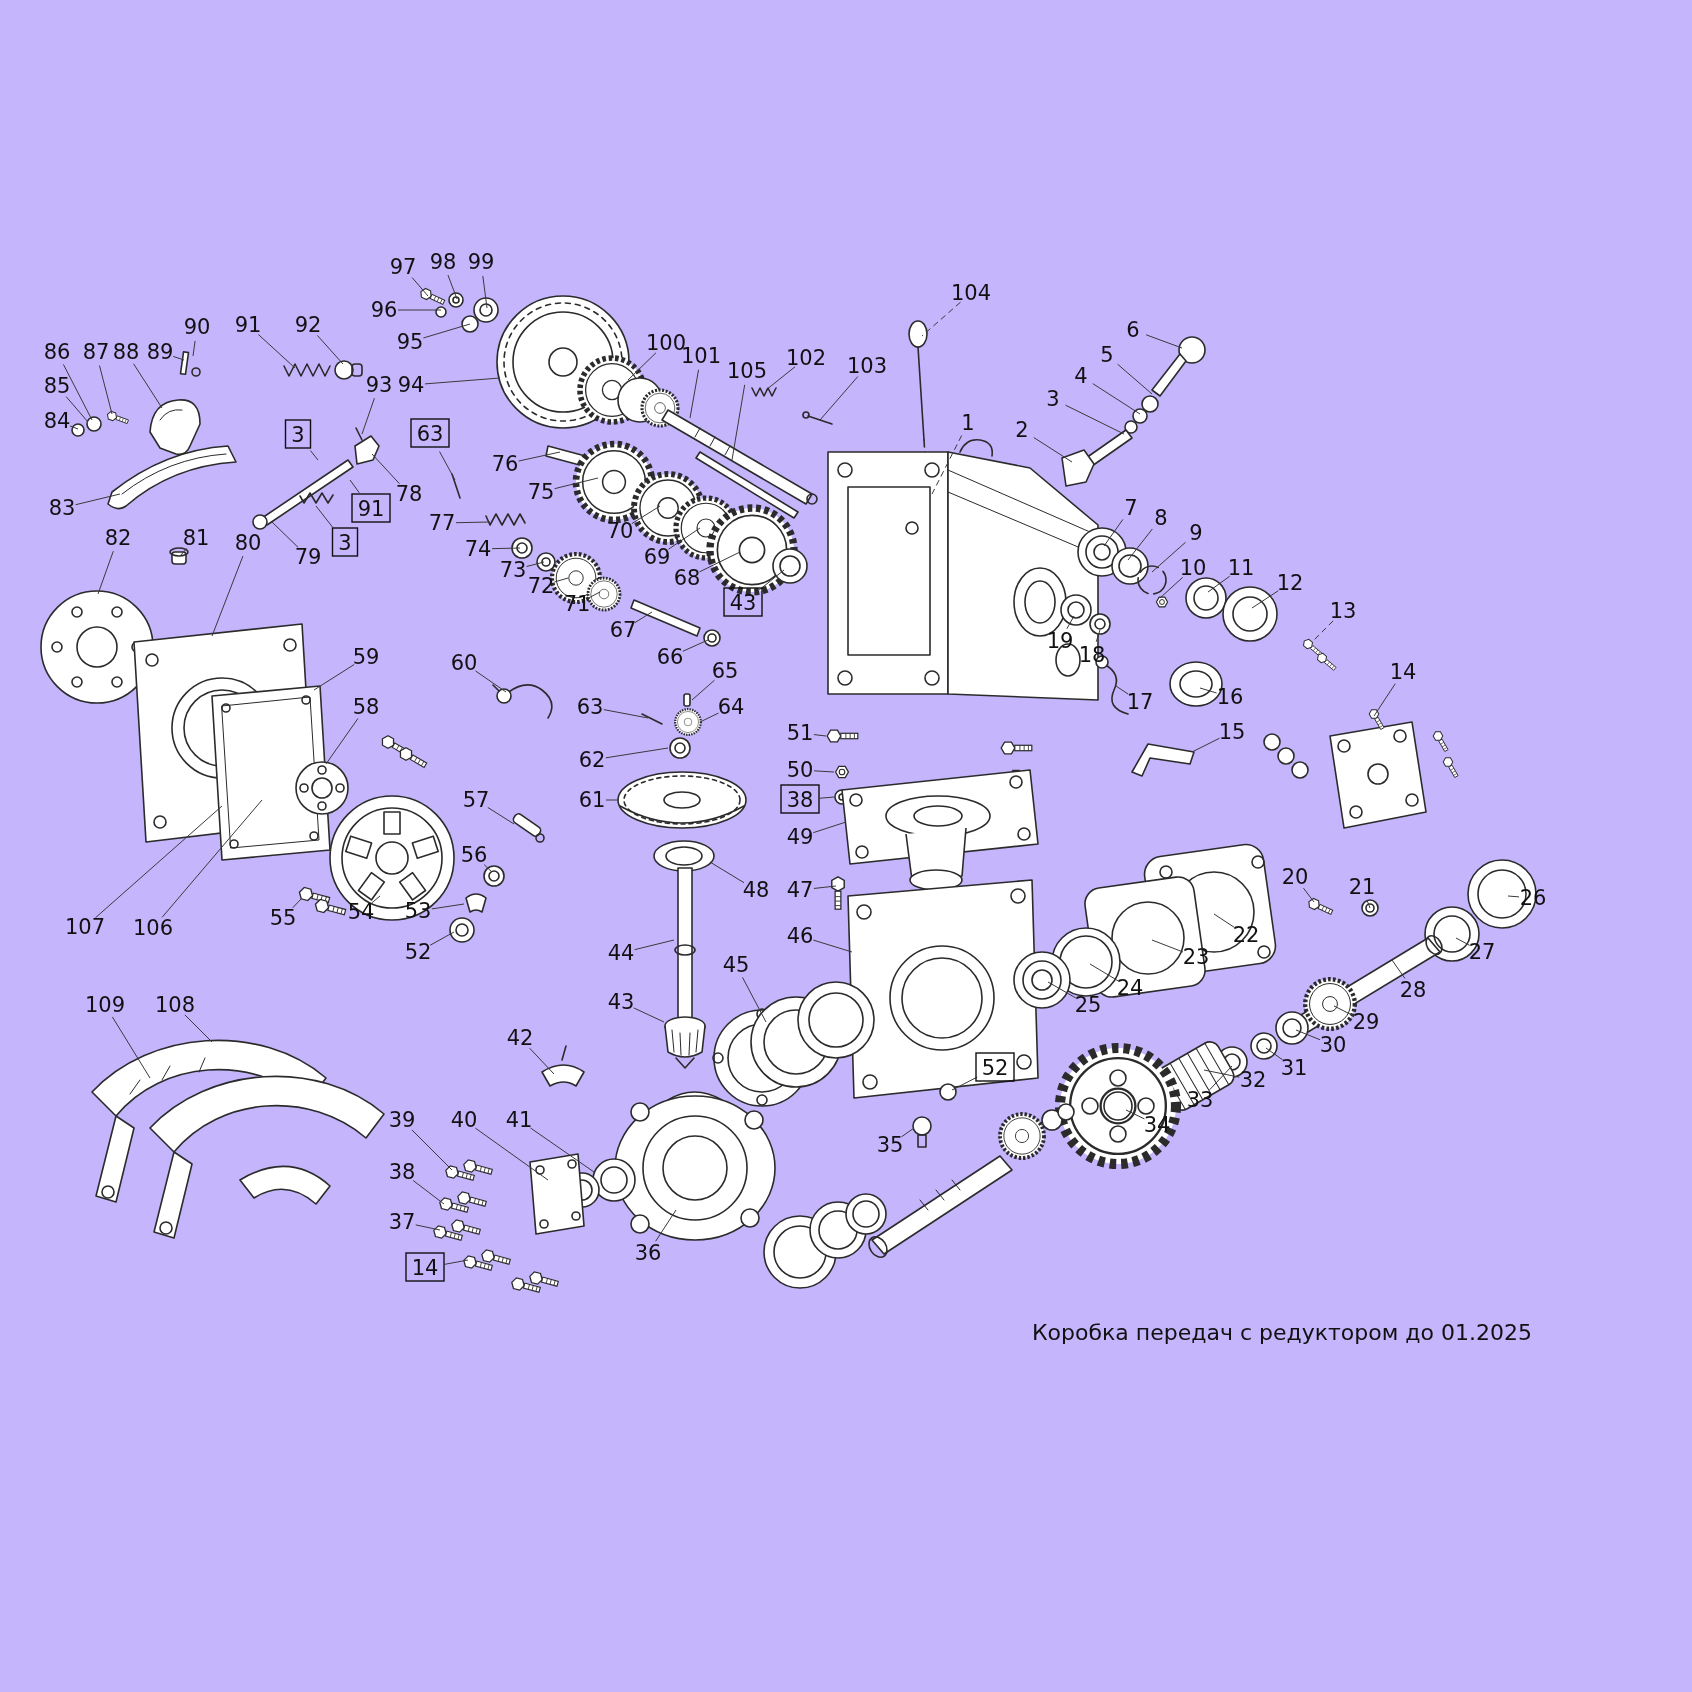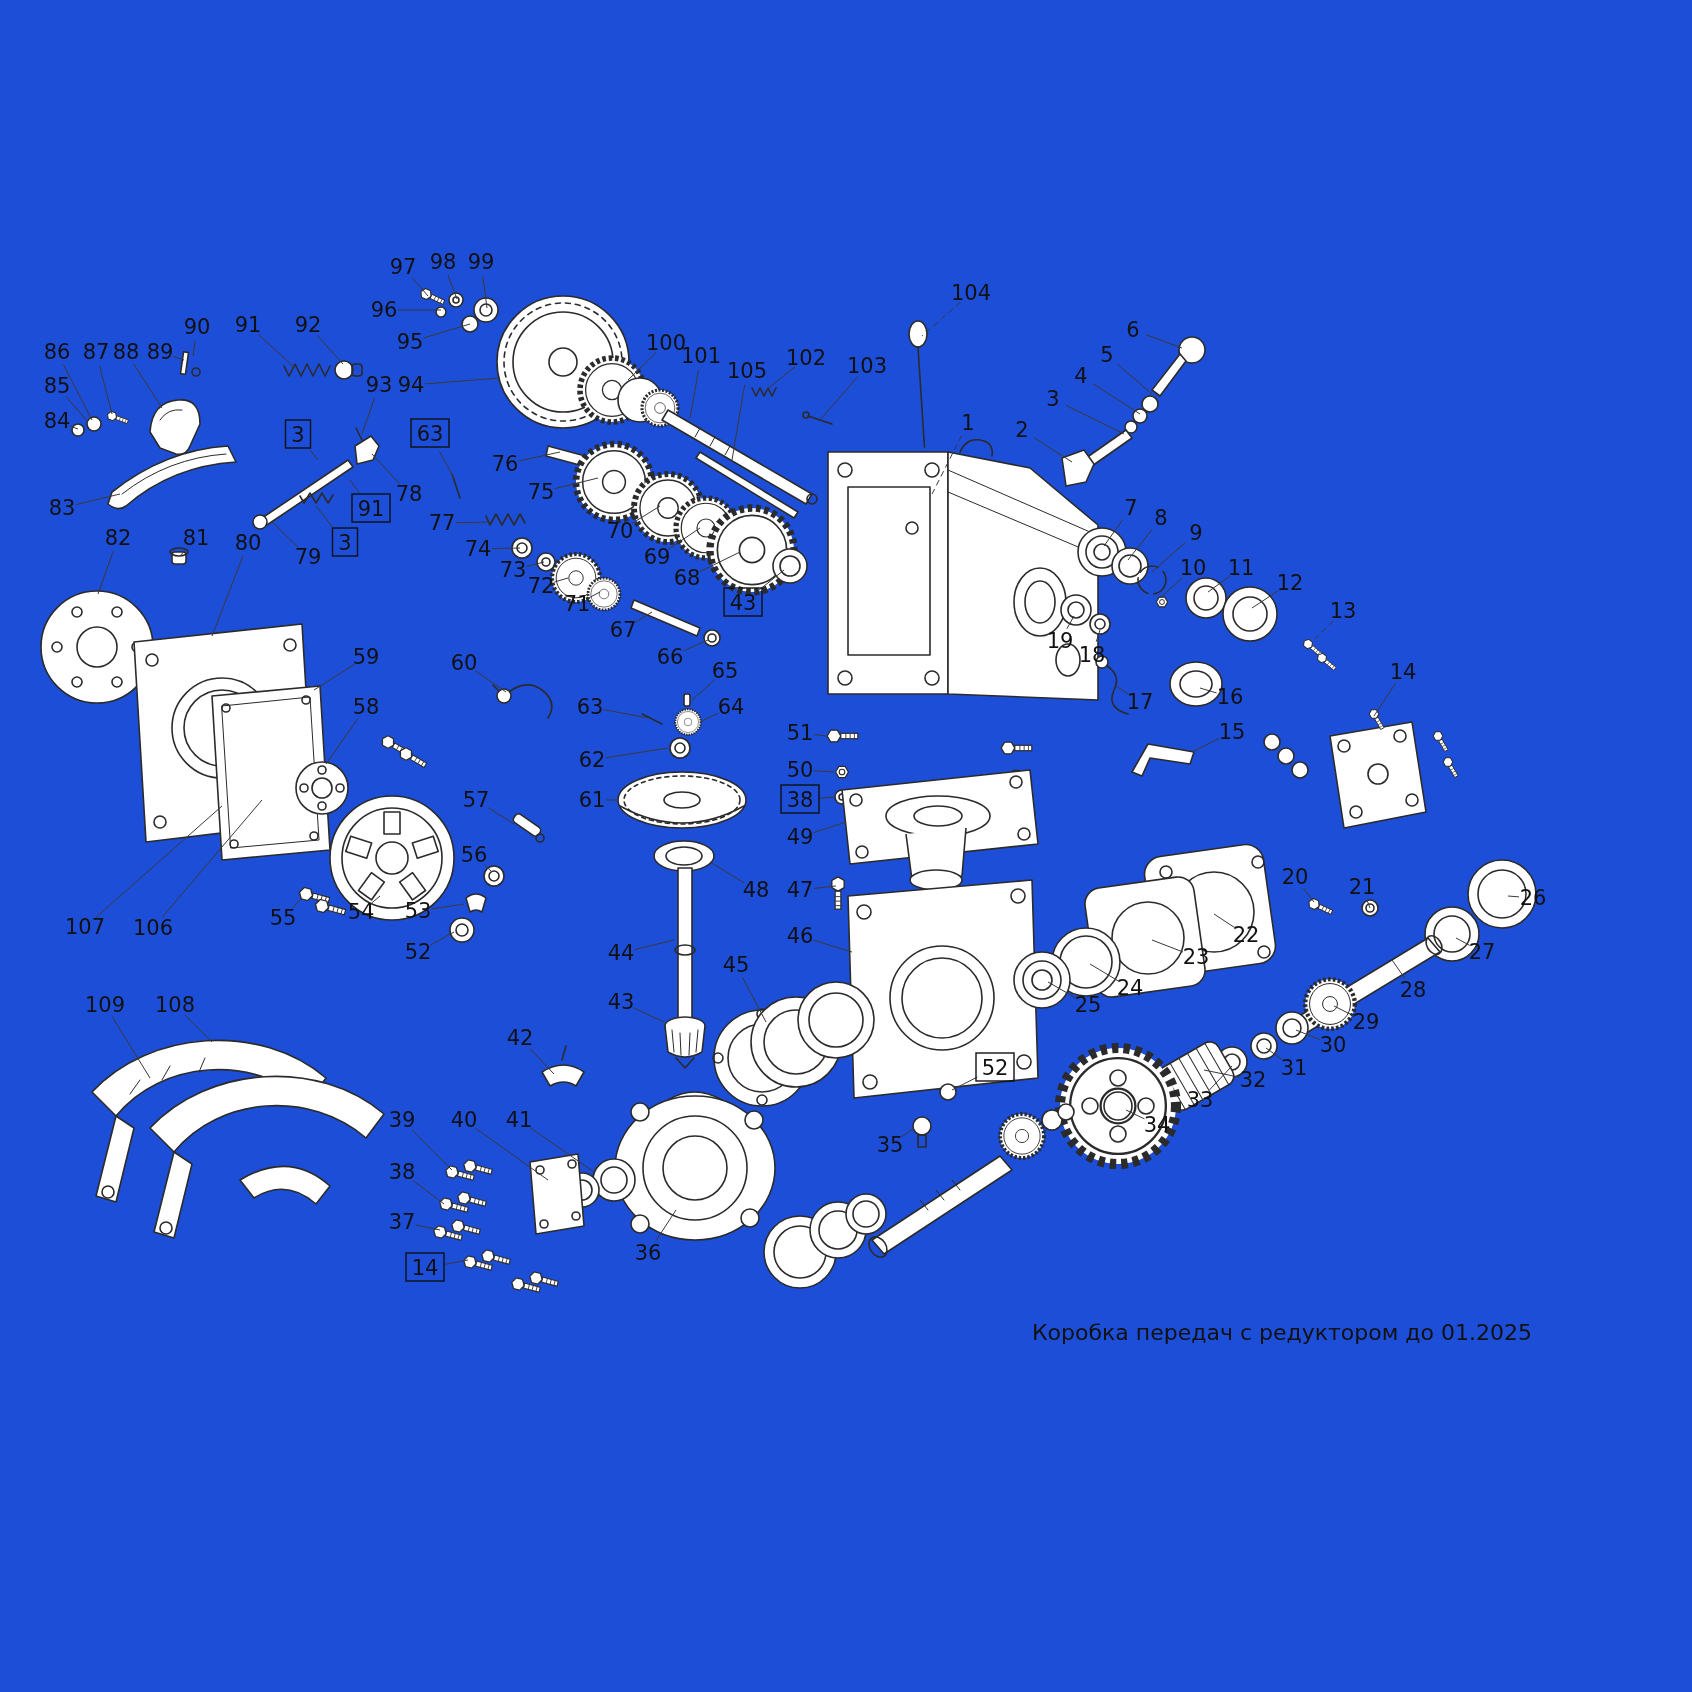--- a/index.html
+++ b/index.html
@@ -1,16 +1,16 @@
 <!DOCTYPE html>
 <html><head>
 <meta charset="utf-8">
 <style>
   html,body { margin:0; padding:0; background:#ffffff; }
-  .stage { position:relative; width:1692px; height:1692px; background:#1d4ed8; overflow:hidden; }
+  .stage { position:relative; width:1692px; height:1692px; background:#c4b5fd; overflow:hidden; }
   svg { display:block; }
   .p  { fill:none;    stroke:#2b2b2b; stroke-width:1.6; stroke-linecap:round; stroke-linejoin:round; }
   .pw { fill:#ffffff; stroke:#2b2b2b; stroke-width:1.6; stroke-linejoin:round; }
   .thin { stroke-width:1; }
   .dashline { stroke-dasharray:7 5; }
   .lbl { font-family:"DejaVu Sans", sans-serif; font-size:21px; fill:#111111; text-anchor:middle; }
   .lblbox { fill:none; stroke:#111111; stroke-width:1.4; }
   .leader { stroke:#3a3a3a; stroke-width:1; fill:none; }
   .leader.dash { stroke-dasharray:6 4; }
   .caption { font-family:"DejaVu Sans", sans-serif; font-size:22px; fill:#111111; text-anchor:middle; }

